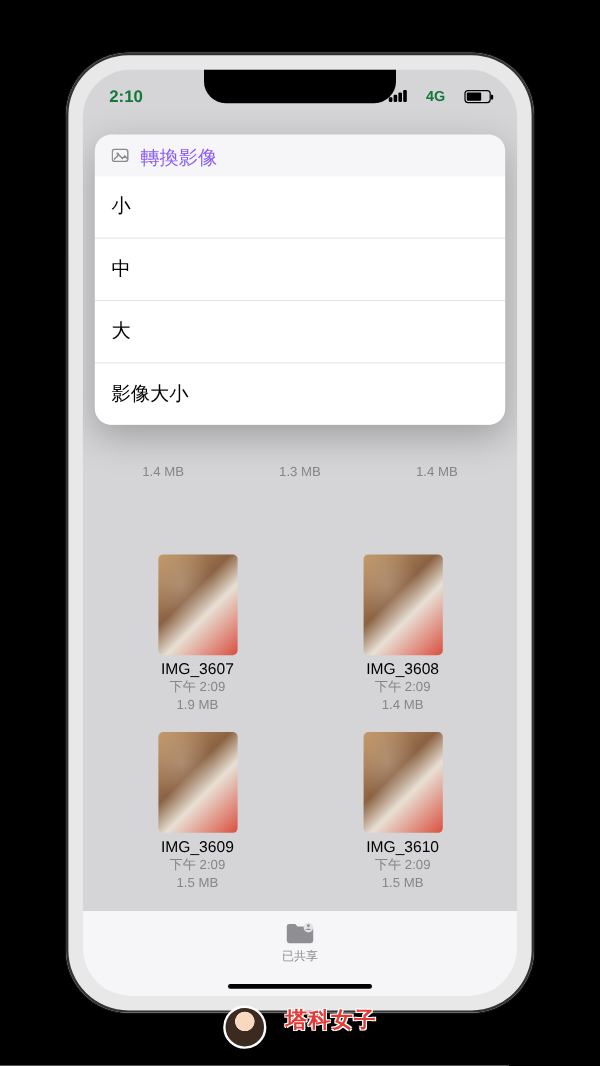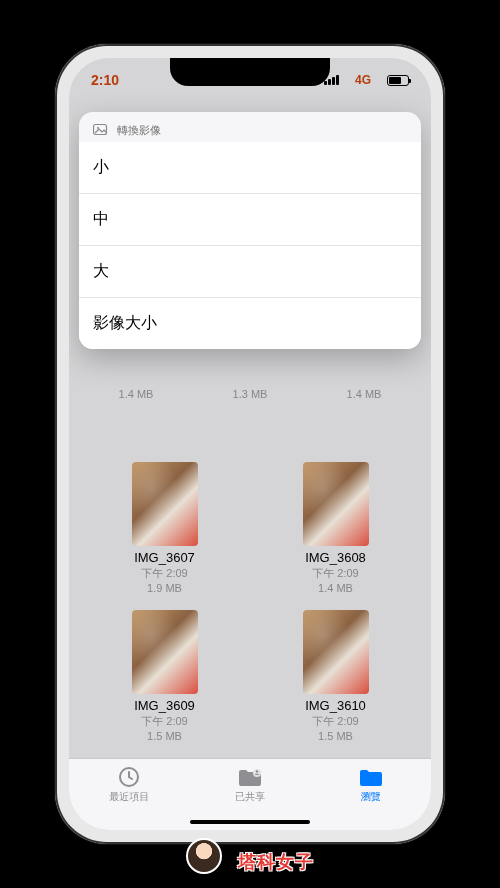--- a/index.html
+++ b/index.html
@@ -42,21 +42,21 @@
       z-index: 50;
     }
     .status-bar {
       display: flex;
       justify-content: space-between;
       align-items: center;
       padding: 8px 22px 0;
       height: 36px;
       font-size: 14px;
       font-weight: 600;
-      color: #c2410c;
+      color: #15803d;
     }
     .status-right { display: flex; align-items: center; gap: 16px; font-size: 12px; }
     .signal { display: inline-flex; gap: 1px; align-items: flex-end; }
     .signal span { width: 3px; background: #000; border-radius: 1px; }
     .signal span:nth-child(1){height:4px}.signal span:nth-child(2){height:6px}.signal span:nth-child(3){height:8px}.signal span:nth-child(4){height:10px}
     .battery { width: 22px; height: 11px; border: 1px solid #000; border-radius: 3px; position: relative; }
     .battery::after { content:""; position:absolute; right:-3px; top:3px; width:2px; height:4px; background:#000; border-radius:0 1px 1px 0;}
     .battery-fill { position:absolute; left:1px; top:1px; bottom:1px; width:60%; background:#000; border-radius:1px;}
     
     .dimmed-content {
@@ -98,24 +98,24 @@
       right: 10px;
       background: #f6f6f8;
       border-radius: 14px;
       box-shadow: 0 10px 30px rgba(0,0,0,0.25);
       overflow: hidden;
       z-index: 20;
     }
     .sheet-header {
       padding: 10px 14px 4px;
       display: flex;
-      align-items: flex-end;
+      align-items: flex-start;
       gap: 8px;
-      color: #737373;
-      font-size: 11px;
+      color: #8b5cf6;
+      font-size: 16px;
     }
     .sheet-title {
       padding: 6px 14px 12px;
       font-size: 19px;
       font-weight: 600;
       color: #000;
       border-bottom: 0.5px solid #d8d8db;
     }
     .sheet-option {
       padding: 15px 14px;
@@ -158,21 +158,21 @@
       height: 4px;
       background: #000;
       border-radius: 3px;
     }
     .brand-badge {
       position: absolute;
       bottom: 14px;
       left: 50%;
       transform: translateX(-50%);
       display: flex;
-      align-items: flex-end;
+      align-items: flex-start;
       gap: 16px;
       color: #fff;
       font-weight: 700;
       font-size: 18px;
       z-index: 100;
     }
     .brand-avatar {
       width: 36px; height: 36px; border-radius: 50%;
       background: radial-gradient(circle at 50% 35%, #f8d9c0 30%, #3a2a20 32%);
       border: 2px solid #fff;
@@ -254,46 +254,29 @@
           <div class="file-name">IMG_3610</div>
           <div class="file-meta">下午 2:09</div>
           <div class="file-meta">1.5 MB</div>
         </div>
       </div>
     </div>
 
     <div class="tabbar">
       <div class="tab">
         <span class="tab-icon">
-          <svg width="24" height="24" viewBox="0 0 24 24">
-              <circle cx="12" cy="12" r="9" fill="none" stroke="#8e8e93" stroke-width="2"></circle>
-              <path d="M12 7 V12 L15 14" stroke="#8e8e93" stroke-width="2" fill="none" stroke-linecap="round"></path>
-            </svg>
-        </span>
-        <span>最近項目</span>
-      </div>
-      <div class="tab">
-        <span class="tab-icon">
           <svg width="26" height="22" viewBox="0 0 26 22">
               <path d="M2 6 Q2 4 4 4 L9 4 L11 6 L22 6 Q24 6 24 8 L24 18 Q24 20 22 20 L4 20 Q2 20 2 18 Z" fill="#8e8e93"></path>
               <circle cx="20" cy="7" r="4" fill="#e3e3e5"></circle>
               <circle cx="20" cy="5.5" r="1.2" fill="#8e8e93"></circle>
               <path d="M17.5 9 Q20 6.5 22.5 9" fill="#8e8e93"></path>
             </svg>
         </span>
         <span>已共享</span>
       </div>
-      <div class="tab active">
-        <span class="tab-icon">
-          <svg width="26" height="22" viewBox="0 0 26 22">
-              <path d="M2 6 Q2 4 4 4 L9 4 L11 6 L22 6 Q24 6 24 8 L24 18 Q24 20 22 20 L4 20 Q2 20 2 18 Z" fill="#007aff"></path>
-            </svg>
-        </span>
-        <span>瀏覽</span>
-      </div>
       <div class="home-indicator"></div>
     </div>
   </div>
 </div>
 
 <div class="brand-badge">
   <span class="brand-avatar"></span>
   <span class="brand-text">塔科女子</span>
 </div>
 

